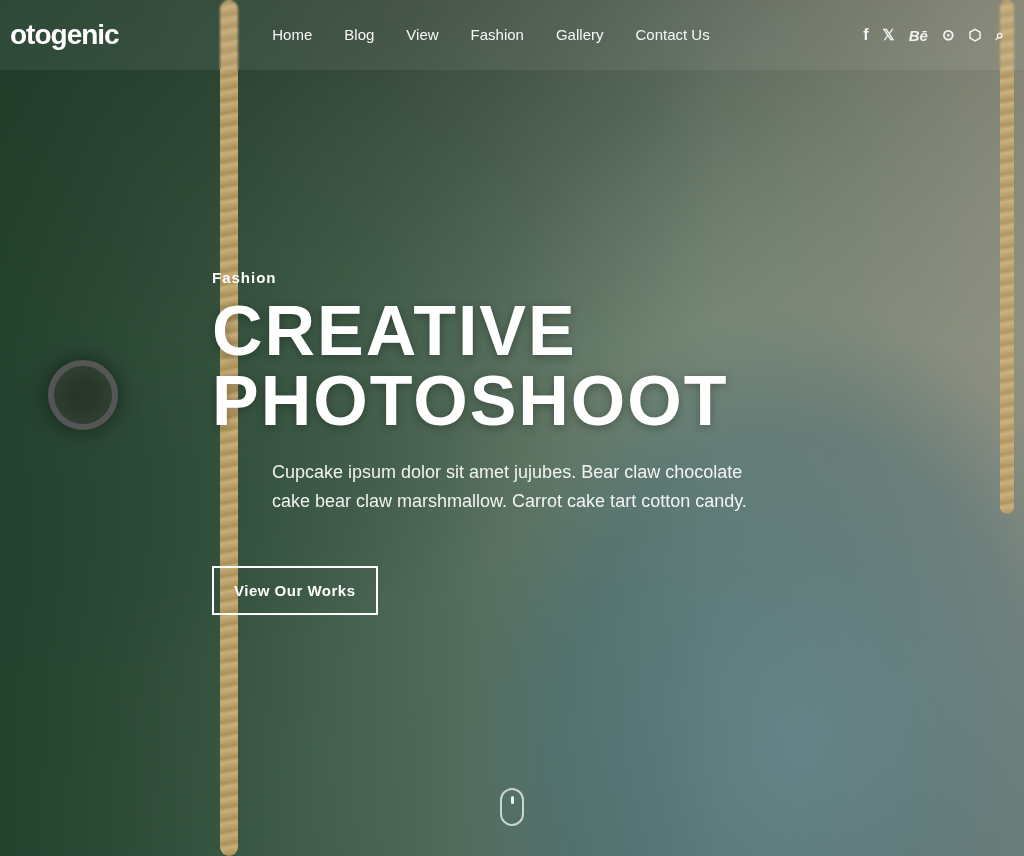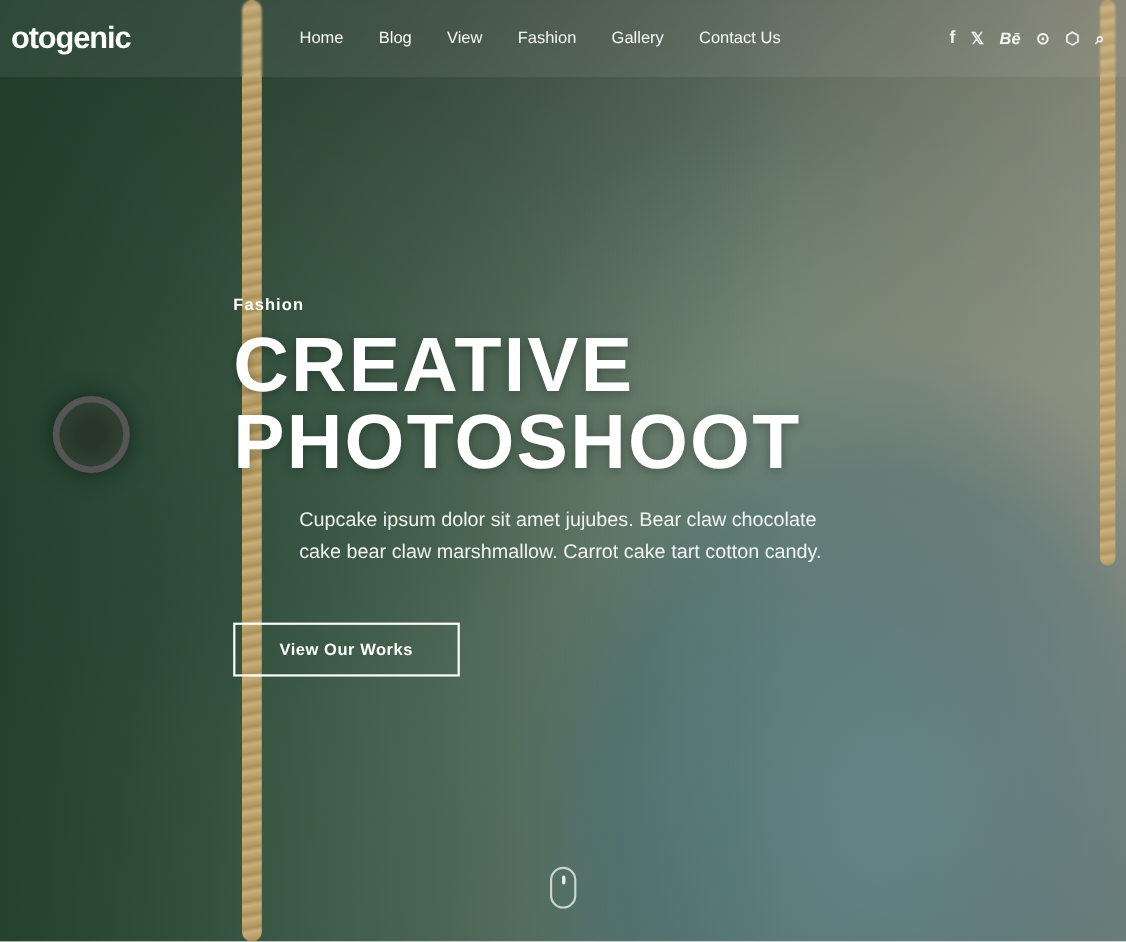--- a/index.html
+++ b/index.html
@@ -206,21 +206,21 @@
       font-family: Arial, sans-serif;
       color: rgba(255,255,255,0.92);
       margin-bottom: 50px;
       max-width: 480px;
       margin-left: auto;
       margin-right: auto;
     }
 
     .cta-button {
       display: inline-block;
-      padding: 14px 40px;
+      padding: 14px 20px;
       border: 2px solid #ffffff;
       color: #ffffff;
       background: transparent;
       font-size: 15px;
       font-family: Arial, sans-serif;
       font-weight: 600;
       letter-spacing: 0.5px;
       cursor: pointer;
       text-decoration: none;
       transition: all 0.2s;

